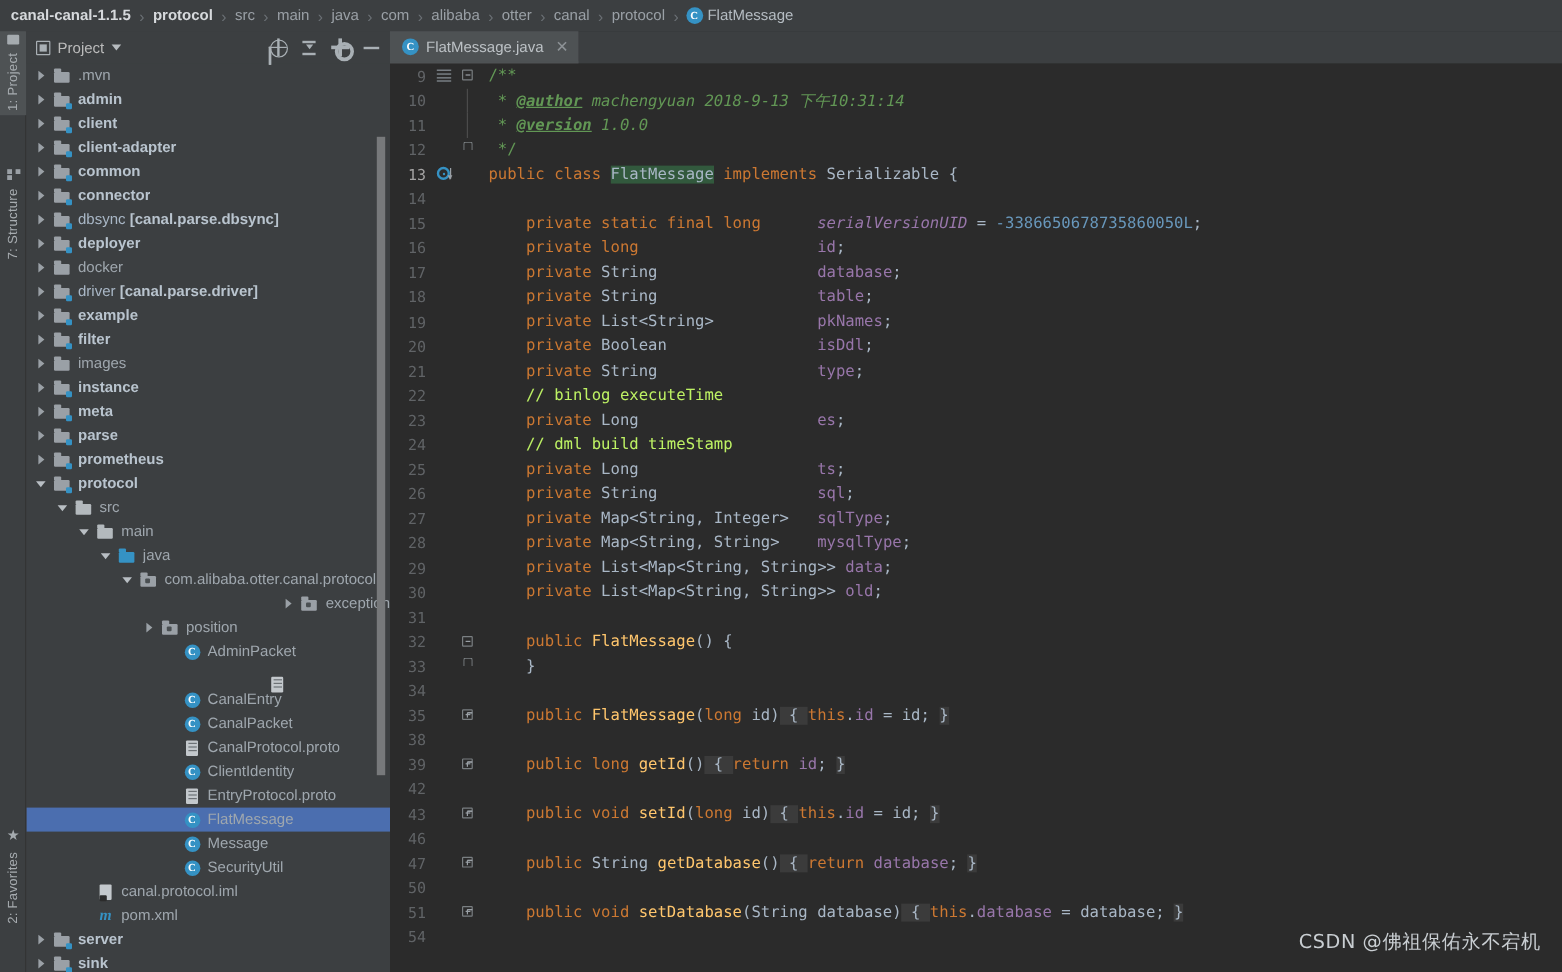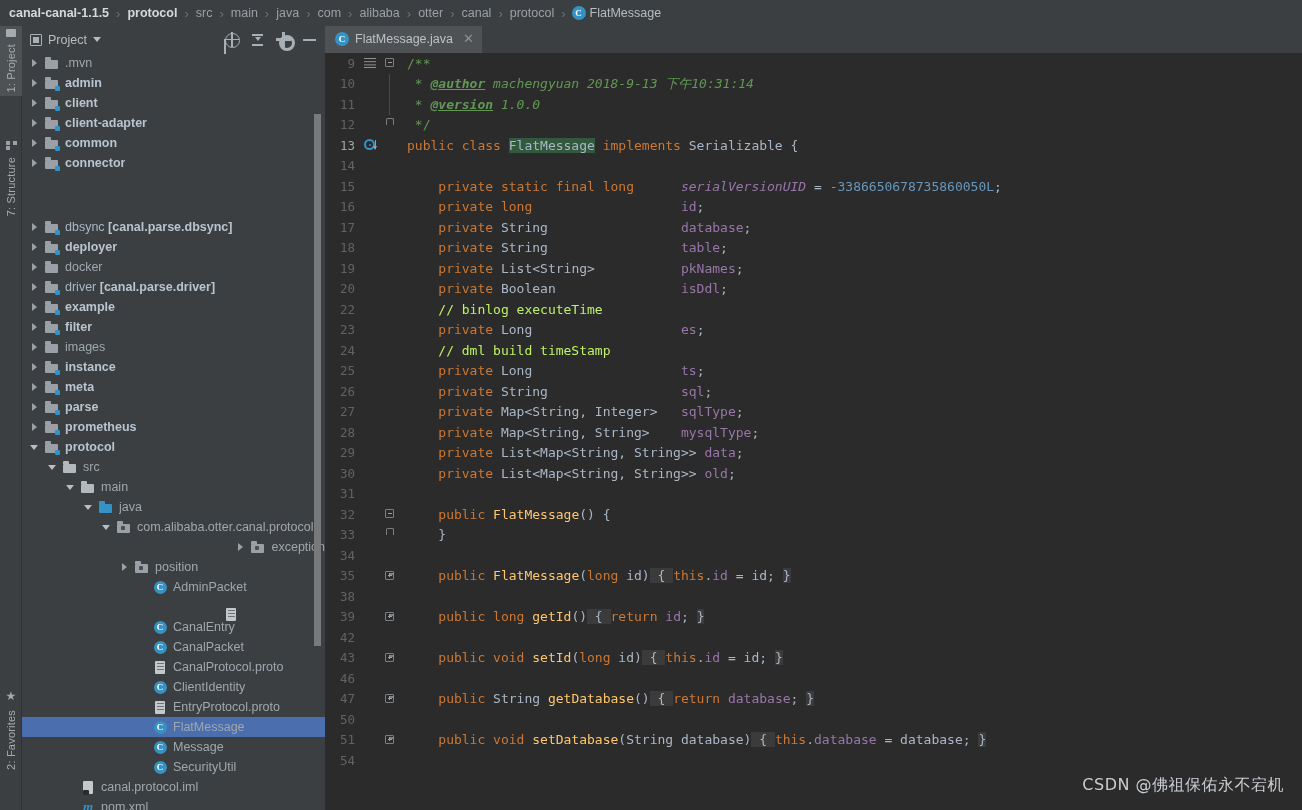--- a/index.html
+++ b/index.html
@@ -444,21 +444,21 @@
           </span>
           <span class="tlabel bold">common</span>
         </div>
         <div class="trow" style="padding-left: 8px;">
           <span class="arrow right"></span>
           <span class="ti ti-folder ti-module">
             <i></i>
           </span>
           <span class="tlabel bold">connector</span>
         </div>
-        <div class="trow" style="padding-left: 8px; margin-top: 44px;">
+        <div class="trow" style="padding-left: 8px;">
           <span class="arrow right"></span>
           <span class="ti ti-folder ti-module">
             <i></i>
           </span>
           <span class="tlabel plain"><span class="sfx-plain">dbsync </span><span class="suffix">[canal.parse.dbsync]</span></span>
         </div>
         <div class="trow" style="padding-left: 8px;">
           <span class="arrow right"></span>
           <span class="ti ti-folder ti-module">
             <i></i>
@@ -681,20 +681,21 @@
         <div class="cline"><span class="gutter-num">11</span><span class="gutter-ico"></span><span class="fold-col"><span class="fold-bar"></span></span><span class="code-txt"><span class="jdoc"> * </span><span class="jdoc-tag">@version</span><span class="jdoc-txt"> 1.0.0</span></span></div>
         <div class="cline"><span class="gutter-num">12</span><span class="gutter-ico"></span><span class="fold-col"><span class="fold-end"></span></span><span class="code-txt"><span class="jdoc"> */</span></span></div>
         <div class="cline"><span class="gutter-num cur">13</span><span class="gutter-ico"><span class="impl-ico"></span><span class="impl-arrow"></span></span><span class="fold-col"></span><span class="code-txt"><span class="kw">public class </span><span class="hl-class">FlatMessage</span><span class="plain"> </span><span class="kw">implements</span><span class="plain"> Serializable {</span></span></div>
         <div class="cline"><span class="gutter-num">14</span><span class="gutter-ico"></span><span class="fold-col"></span><span class="code-txt"></span></div>
         <div class="cline"><span class="gutter-num">15</span><span class="gutter-ico"></span><span class="fold-col"></span><span class="code-txt"><span class="plain">    </span><span class="kw">private static final long</span><span class="plain">      </span><span class="sfld">serialVersionUID</span><span class="plain"> = </span><span class="num">-3386650678735860050L</span><span class="plain">;</span></span></div>
         <div class="cline"><span class="gutter-num">16</span><span class="gutter-ico"></span><span class="fold-col"></span><span class="code-txt"><span class="plain">    </span><span class="kw">private long</span><span class="plain">                   </span><span class="fld">id</span><span class="plain">;</span></span></div>
         <div class="cline"><span class="gutter-num">17</span><span class="gutter-ico"></span><span class="fold-col"></span><span class="code-txt"><span class="plain">    </span><span class="kw">private</span><span class="type"> String</span><span class="plain">                 </span><span class="fld">database</span><span class="plain">;</span></span></div>
         <div class="cline"><span class="gutter-num">18</span><span class="gutter-ico"></span><span class="fold-col"></span><span class="code-txt"><span class="plain">    </span><span class="kw">private</span><span class="type"> String</span><span class="plain">                 </span><span class="fld">table</span><span class="plain">;</span></span></div>
         <div class="cline"><span class="gutter-num">19</span><span class="gutter-ico"></span><span class="fold-col"></span><span class="code-txt"><span class="plain">    </span><span class="kw">private</span><span class="type"> List&lt;String&gt;</span><span class="plain">           </span><span class="fld">pkNames</span><span class="plain">;</span></span></div>
         <div class="cline"><span class="gutter-num">20</span><span class="gutter-ico"></span><span class="fold-col"></span><span class="code-txt"><span class="plain">    </span><span class="kw">private</span><span class="type"> Boolean</span><span class="plain">                </span><span class="fld">isDdl</span><span class="plain">;</span></span></div>
+        <div class="cline"><span class="gutter-num">21</span><span class="gutter-ico"></span><span class="fold-col"></span><span class="code-txt"><span class="plain">    </span><span class="kw">private</span><span class="type"> String</span><span class="plain">                 </span><span class="fld">type</span><span class="plain">;</span></span></div>
         <div class="cline"><span class="gutter-num">22</span><span class="gutter-ico"></span><span class="fold-col"></span><span class="code-txt"><span class="cmt">    // binlog executeTime</span></span></div>
         <div class="cline"><span class="gutter-num">23</span><span class="gutter-ico"></span><span class="fold-col"></span><span class="code-txt"><span class="plain">    </span><span class="kw">private</span><span class="type"> Long</span><span class="plain">                   </span><span class="fld">es</span><span class="plain">;</span></span></div>
         <div class="cline"><span class="gutter-num">24</span><span class="gutter-ico"></span><span class="fold-col"></span><span class="code-txt"><span class="cmt">    // dml build timeStamp</span></span></div>
         <div class="cline"><span class="gutter-num">25</span><span class="gutter-ico"></span><span class="fold-col"></span><span class="code-txt"><span class="plain">    </span><span class="kw">private</span><span class="type"> Long</span><span class="plain">                   </span><span class="fld">ts</span><span class="plain">;</span></span></div>
         <div class="cline"><span class="gutter-num">26</span><span class="gutter-ico"></span><span class="fold-col"></span><span class="code-txt"><span class="plain">    </span><span class="kw">private</span><span class="type"> String</span><span class="plain">                 </span><span class="fld">sql</span><span class="plain">;</span></span></div>
         <div class="cline"><span class="gutter-num">27</span><span class="gutter-ico"></span><span class="fold-col"></span><span class="code-txt"><span class="plain">    </span><span class="kw">private</span><span class="type"> Map&lt;String, Integer&gt;</span><span class="plain">   </span><span class="fld">sqlType</span><span class="plain">;</span></span></div>
         <div class="cline"><span class="gutter-num">28</span><span class="gutter-ico"></span><span class="fold-col"></span><span class="code-txt"><span class="plain">    </span><span class="kw">private</span><span class="type"> Map&lt;String, String&gt;</span><span class="plain">    </span><span class="fld">mysqlType</span><span class="plain">;</span></span></div>
         <div class="cline"><span class="gutter-num">29</span><span class="gutter-ico"></span><span class="fold-col"></span><span class="code-txt"><span class="plain">    </span><span class="kw">private</span><span class="type"> List&lt;Map&lt;String, String&gt;&gt;</span><span class="plain"> </span><span class="fld">data</span><span class="plain">;</span></span></div>
         <div class="cline"><span class="gutter-num">30</span><span class="gutter-ico"></span><span class="fold-col"></span><span class="code-txt"><span class="plain">    </span><span class="kw">private</span><span class="type"> List&lt;Map&lt;String, String&gt;&gt;</span><span class="plain"> </span><span class="fld">old</span><span class="plain">;</span></span></div>
         <div class="cline"><span class="gutter-num">31</span><span class="gutter-ico"></span><span class="fold-col"></span><span class="code-txt"></span></div>

